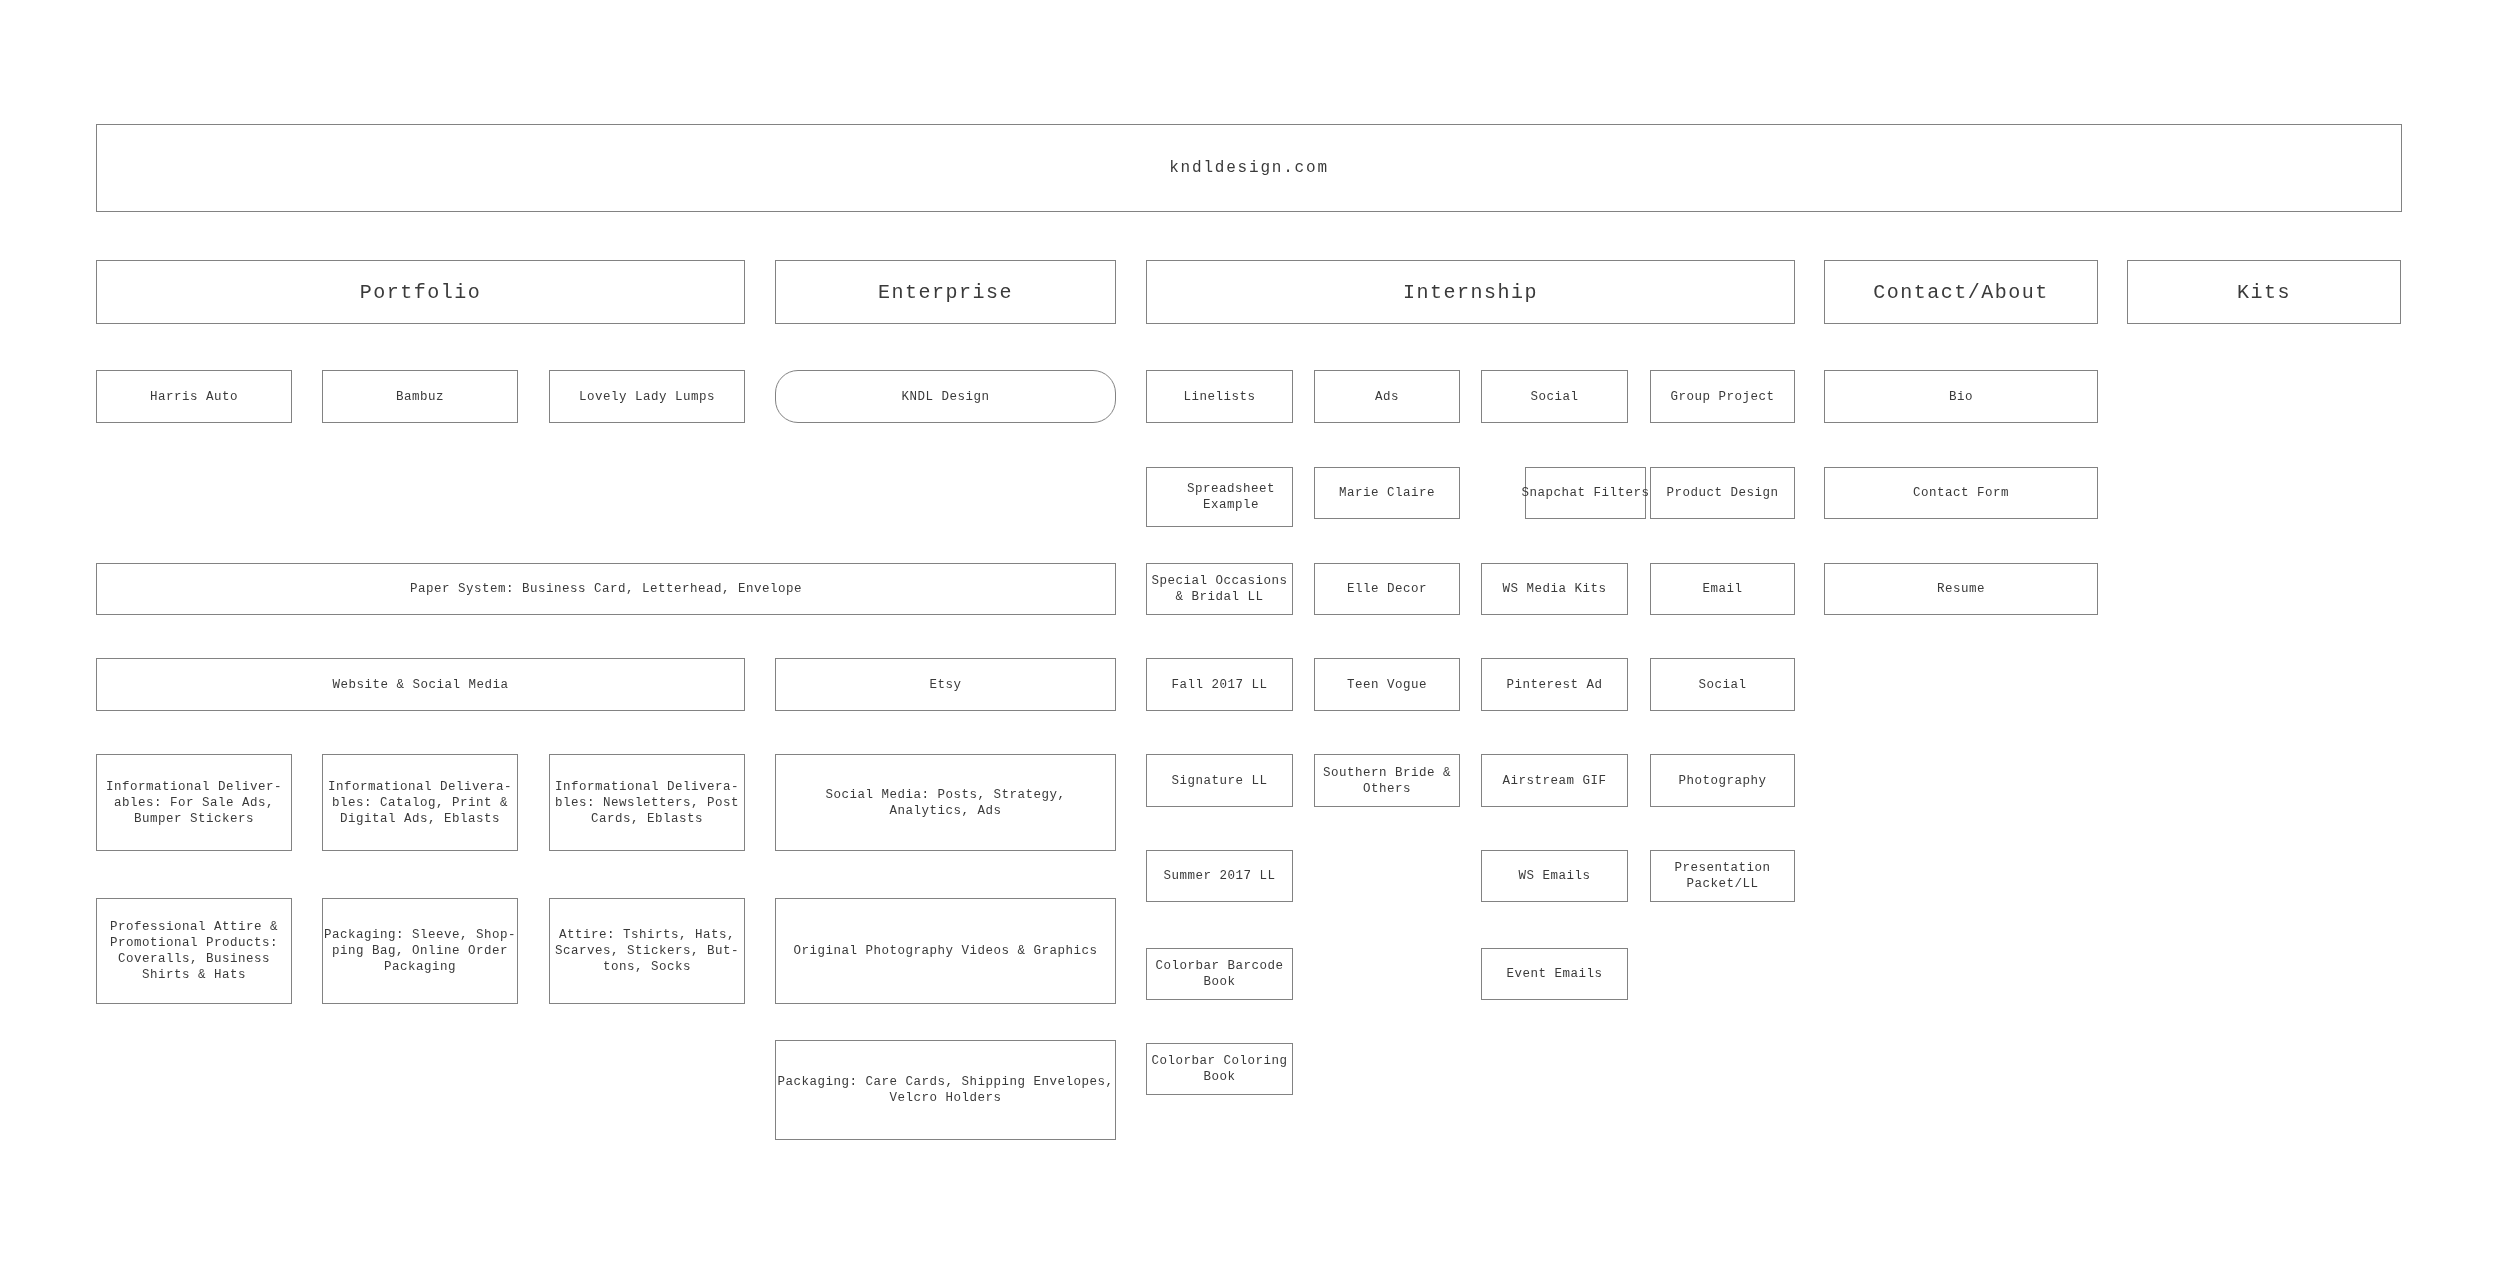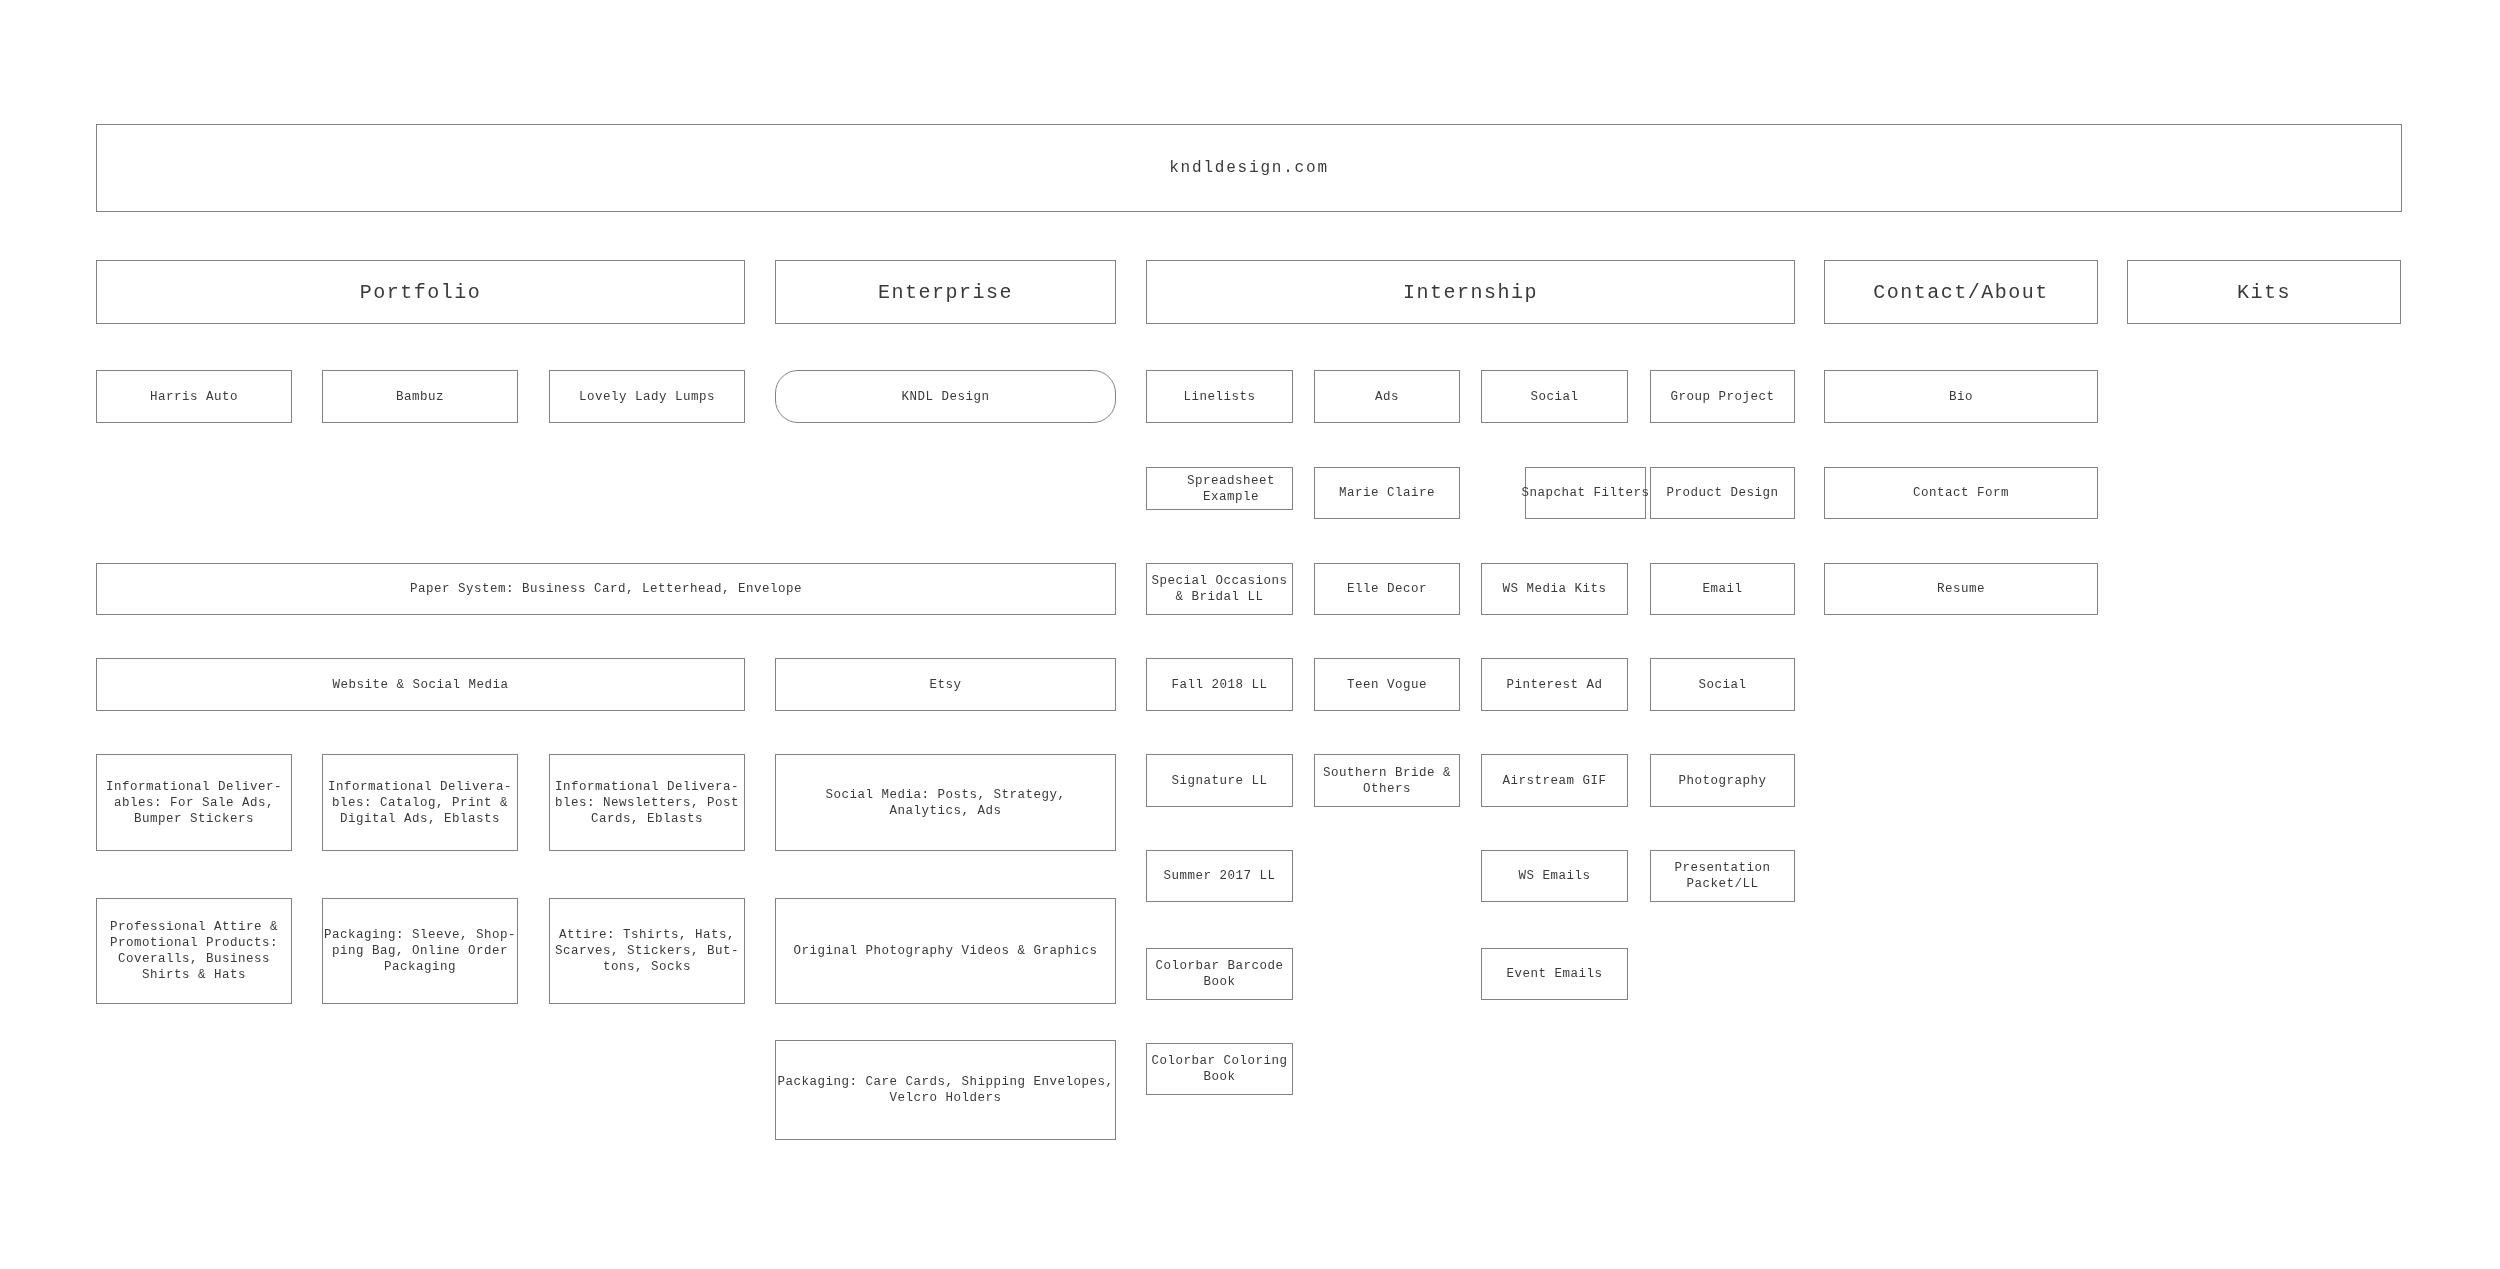--- a/index.html
+++ b/index.html
@@ -80,31 +80,31 @@
     <div class="node tier-leaf" style="left: 775px; top: 658px; width: 341px; height: 53px;">Etsy</div>
     <div class="node tier-leaf" style="left: 775px; top: 754px; width: 341px; height: 97px;">Social Media: Posts, Strategy,
 Analytics, Ads</div>
     <div class="node tier-leaf" style="left: 775px; top: 898px; width: 341px; height: 106px;">Original Photography Videos &amp; Graphics</div>
     <div class="node tier-leaf" style="left: 775px; top: 1040px; width: 341px; height: 100px;">Packaging: Care Cards, Shipping Envelopes,
 Velcro Holders</div>
     <div class="node tier-leaf" style="left: 1146px; top: 370px; width: 147px; height: 53px;">Linelists</div>
     <div class="node tier-leaf" style="left: 1314px; top: 370px; width: 146px; height: 53px;">Ads</div>
     <div class="node tier-leaf" style="left: 1481px; top: 370px; width: 147px; height: 53px;">Social</div>
     <div class="node tier-leaf" style="left: 1650px; top: 370px; width: 145px; height: 53px;">Group Project</div>
-    <div class="node tier-leaf" style="left: 1146px; top: 467px; width: 147px; height: 43px; padding-left: 25px;">Spreadsheet
+    <div class="node tier-leaf" style="left: 1146px; top: 467px; width: 147px; height: 60px; padding-left: 25px;">Spreadsheet
 Example</div>
     <div class="node tier-leaf" style="left: 1314px; top: 467px; width: 146px; height: 52px;">Marie Claire</div>
     <div class="node tier-leaf" style="left: 1481px; top: 467px; width: 121px; height: 52px; margin-left: 44px;">Snapchat Filters</div>
     <div class="node tier-leaf" style="left: 1650px; top: 467px; width: 145px; height: 52px;">Product Design</div>
     <div class="node tier-leaf" style="left: 1146px; top: 563px; width: 147px; height: 52px;">Special Occasions
 &amp; Bridal LL</div>
     <div class="node tier-leaf" style="left: 1314px; top: 563px; width: 146px; height: 52px;">Elle Decor</div>
     <div class="node tier-leaf" style="left: 1481px; top: 563px; width: 147px; height: 52px;">WS Media Kits</div>
     <div class="node tier-leaf" style="left: 1650px; top: 563px; width: 145px; height: 52px;">Email</div>
-    <div class="node tier-leaf" style="left: 1146px; top: 658px; width: 147px; height: 53px;">Fall 2018 LL</div>
+    <div class="node tier-leaf" style="left: 1146px; top: 658px; width: 147px; height: 53px;">Fall 2017 LL</div>
     <div class="node tier-leaf" style="left: 1314px; top: 658px; width: 146px; height: 53px;">Teen Vogue</div>
     <div class="node tier-leaf" style="left: 1481px; top: 658px; width: 147px; height: 53px;">Pinterest Ad</div>
     <div class="node tier-leaf" style="left: 1650px; top: 658px; width: 145px; height: 53px;">Social</div>
     <div class="node tier-leaf" style="left: 1146px; top: 754px; width: 147px; height: 53px;">Signature LL</div>
     <div class="node tier-leaf" style="left: 1314px; top: 754px; width: 146px; height: 53px;">Southern Bride &amp;
 Others</div>
     <div class="node tier-leaf" style="left: 1481px; top: 754px; width: 147px; height: 53px;">Airstream GIF</div>
     <div class="node tier-leaf" style="left: 1650px; top: 754px; width: 145px; height: 53px;">Photography</div>
     <div class="node tier-leaf" style="left: 1146px; top: 850px; width: 147px; height: 52px;">Summer 2017 LL</div>
     <div class="node tier-leaf" style="left: 1481px; top: 850px; width: 147px; height: 52px;">WS Emails</div>

